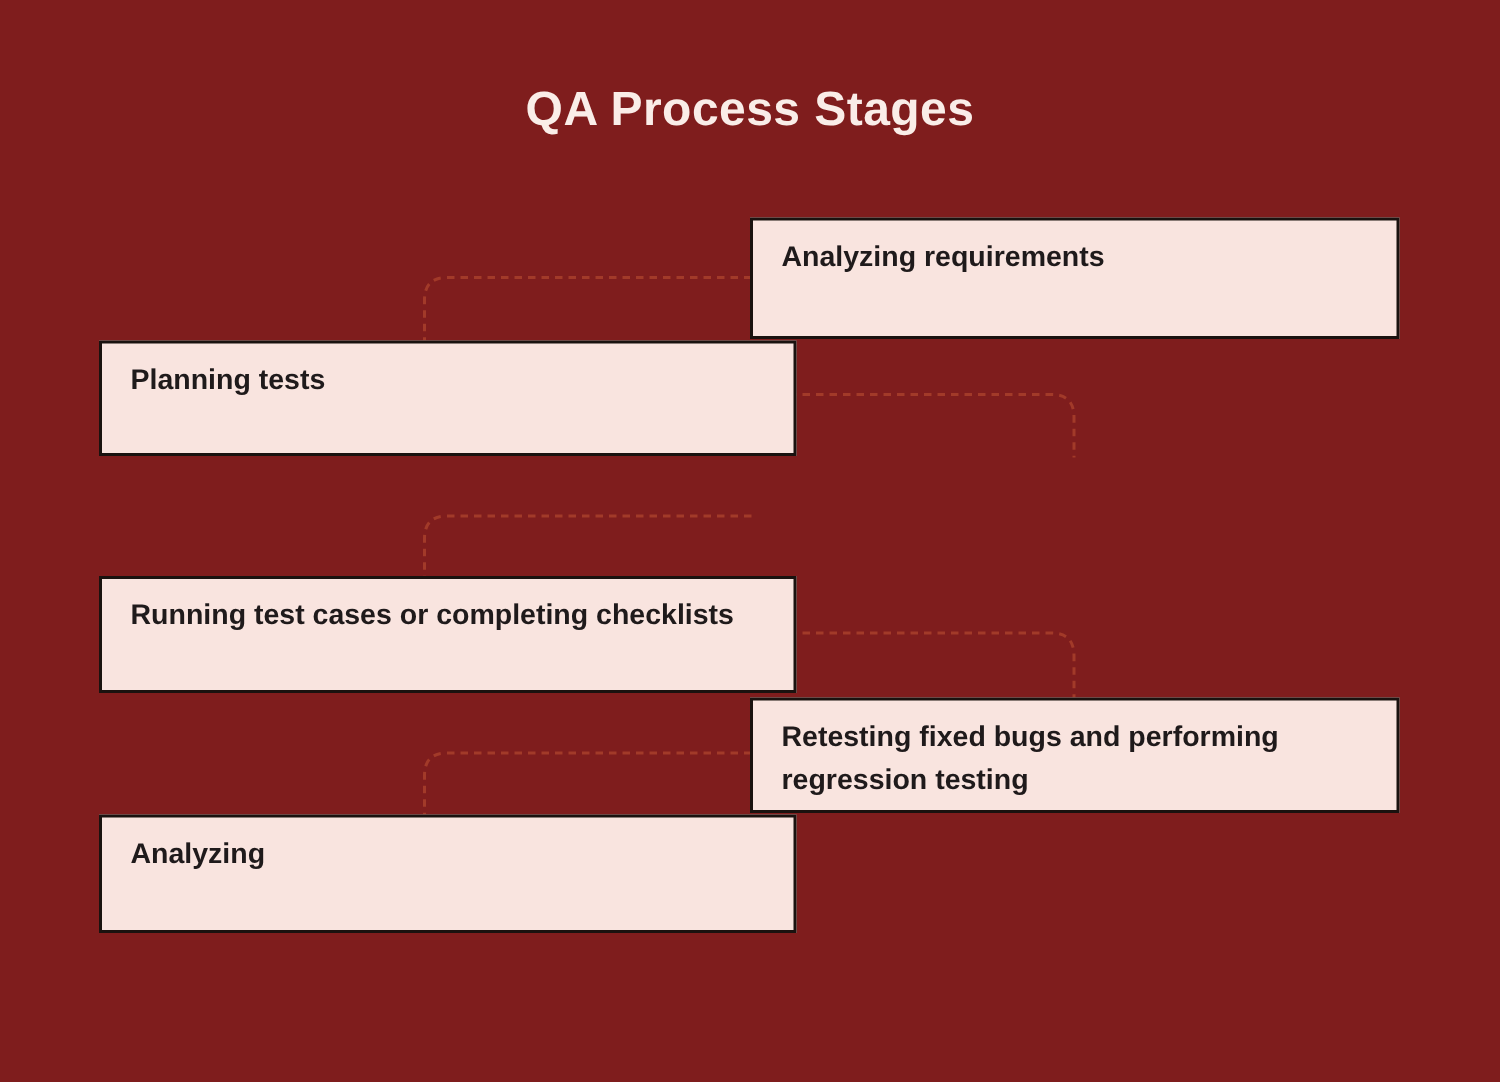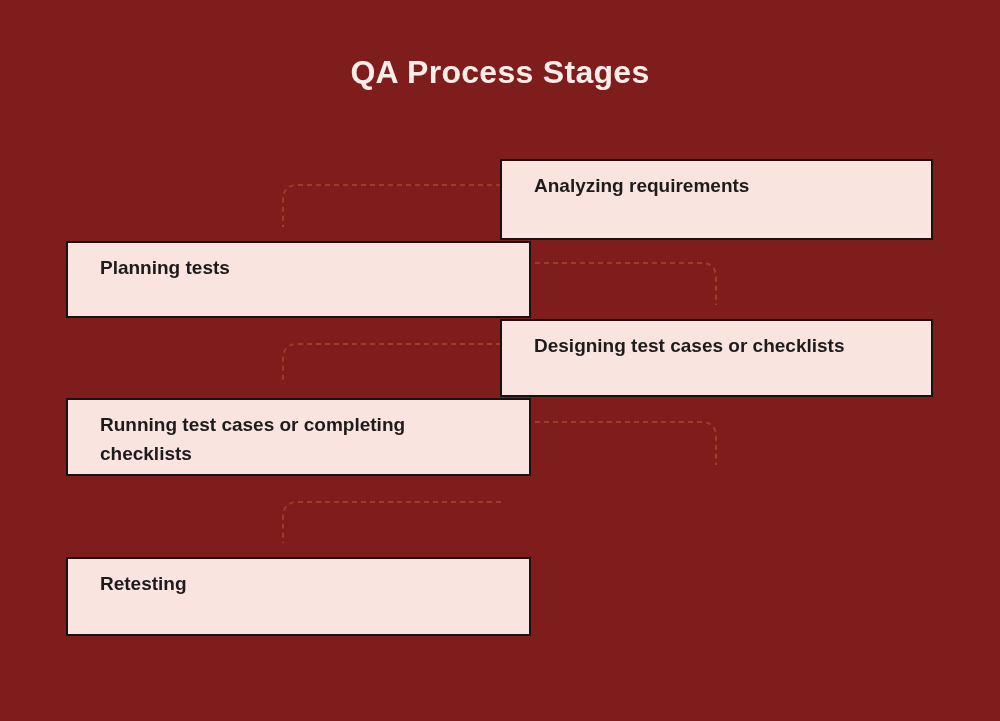--- a/index.html
+++ b/index.html
@@ -34,26 +34,25 @@
     fill: none;
     stroke: #A23A29;
     stroke-width: 2;
     stroke-dasharray: 5 4;
   }
   .stage {
     position: absolute;
     box-sizing: border-box;
     background: #F9E4DF;
     border: 2px solid #1A120F;
-    padding: 10px 32px;
+    padding: 10px 19px;
     font-size: 19px;
     line-height: 29px;
     font-weight: 700;
     color: #1F1A1B;
-    margin-top: 14px;
   }
   .stage.col-left  { left: 66px;  width: 465px; }
   .stage.col-right { left: 500px; width: 433px; }
   .stage.row-1 { top: 145px; height: 81px; }
   .stage.row-2 { top: 227px; height: 77px; }
   .stage.row-3 { top: 305px; height: 78px; }
   .stage.row-4 { top: 384px; height: 78px; }
   .stage.row-5 { top: 465px; height: 77px; }
   .stage.row-6 { top: 543px; height: 79px; }
 </style>
@@ -73,26 +72,26 @@
   </svg>
 
   <div class="stage col-right row-1">
     <span>Analyzing requirements</span>
   </div>
 
   <div class="stage col-left row-2">
     <span>Planning tests</span>
   </div>
 
-  <div class="stage col-right row-3">
-    <span>Designing test cases or checklists</span>
-  </div>
 
   <div class="stage col-left row-4">
     <span>Running test cases or completing checklists</span>
   </div>
 
+  <div class="stage col-right row-5">
+    <span>Retesting fixed bugs and performing regression testing</span>
+  </div>
 
   <div class="stage col-left row-6">
-    <span>Retesting</span>
+    <span>Analyzing</span>
   </div>
 
 </div>
 
 </body></html>

